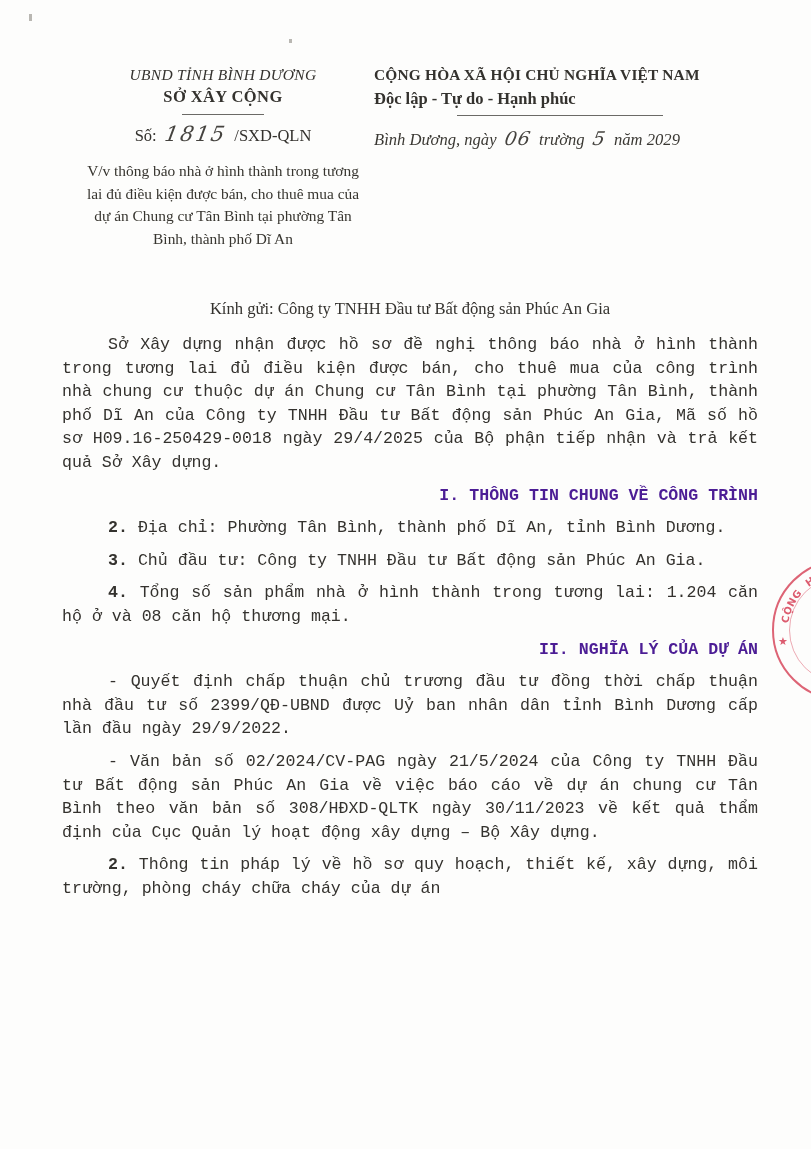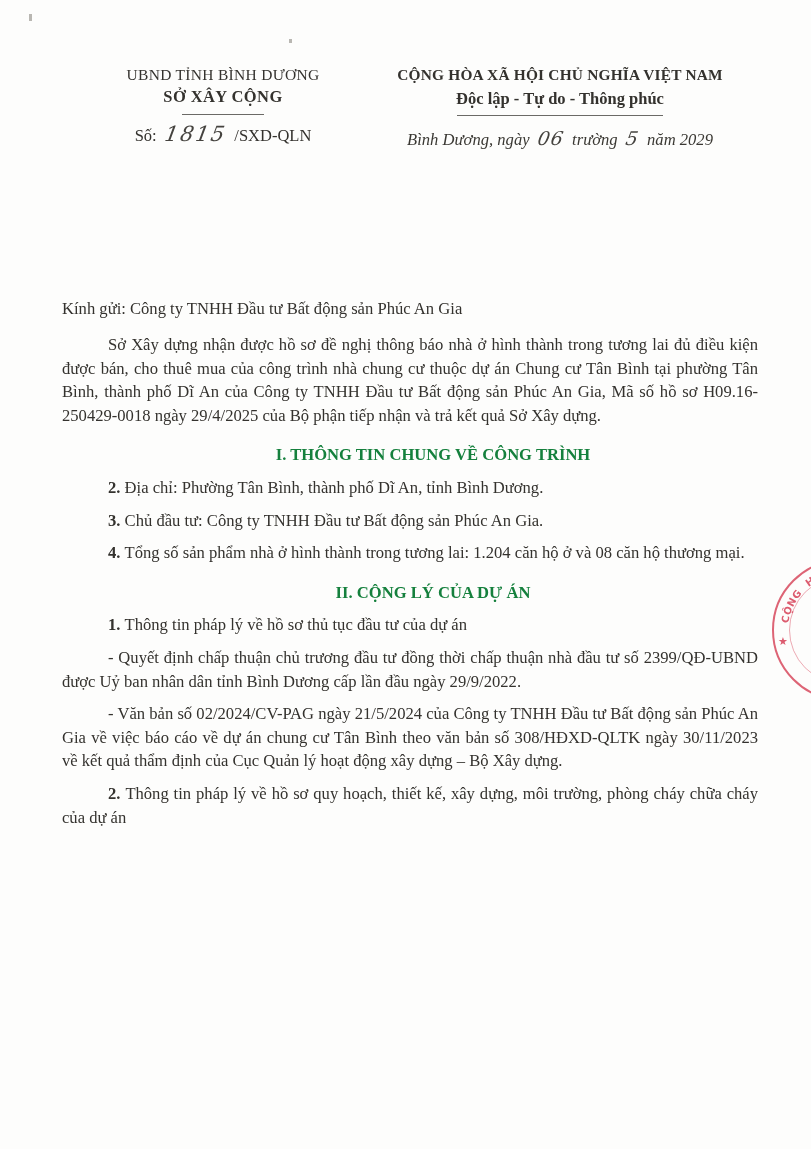--- a/index.html
+++ b/index.html
@@ -9,56 +9,56 @@
     background:#fdfdfc;
     font-family:"Liberation Serif", serif;
     color:#34322e;
   }
   .doc { position:absolute; inset:0; }
 
   
   .header-left {
     position:absolute; left:82px; top:66px; width:282px; text-align:center;
   }
-  .org-parent { font-size:15.5px; letter-spacing:.3px; }
+  .org-parent { font-size:15.5px; letter-spacing:.3px;font-style:italic; }
   .org-name   { font-size:16.5px; font-weight:bold; margin-top:3px; letter-spacing:.4px; }
   .rule-left  { width:82px; height:1px; background:#6b6a66; margin:7px auto 5px; }
   .ref-line   { font-size:16.5px; margin-top:7px; white-space:nowrap; }
   .hand {
     display:inline-block; font-family:"DejaVu Serif", serif; font-style:italic;
     font-size:21px; letter-spacing:2px; transform:skewX(-10deg);
     color:#45433f; padding:0 4px;
   }
   .hand-sm { font-size:19px; letter-spacing:1px; }
   .subject {
     margin-top:14px; font-size:15.4px; line-height:22.5px; color:#37352f;
   }
 
   .header-right {
-    position:absolute; left:374px; top:66px; width:372px; text-align:center;
+    position:absolute; left:374px; top:66px; width:372px; text-align:left;
   }
   .national-title { font-size:15.4px; font-weight:bold; letter-spacing:.2px; }
   .national-motto { font-size:16.5px; font-weight:bold; margin-top:5px; }
   .rule-right { width:206px; height:1px; background:#6b6a66; margin:6px auto 6px; }
   .date-line { font-size:16.6px; font-style:italic; margin-top:11px; white-space:nowrap; color:#3a3833; }
   .date-line .hand, .date-line .hand-sm { font-style:italic; }
 
   
   .salutation {
     position:absolute; top:299px; left:62px; width:696px;
-    text-align:left; font-size:16.6px;
+    text-align:center; font-size:16.6px;
   }
 
   
-  .body-blocks { position:absolute; top:333px; left:62px; width:696px; }
+  .body-blocks { position:absolute; top:333px; left:62px; width:696px;font-family:Liberation Mono, monospace; }
   p.blk {
     font-size:16.6px; line-height:23.6px; text-align:justify;
     text-indent:46px; margin:0 0 9px;
   }
-  p.blk.heading { font-weight:bold; text-align:center; color:#15803d; margin-top:16px; }
+  p.blk.heading { font-weight:bold; text-align:right; color:#4c1d95; margin-top:2px; }
   p.blk strong { font-weight:bold; }
 
   
   .stamp {
     position:absolute; left:772px; top:559px; width:142px; height:142px;
     opacity:.88;
   }
   .stamp-ring {
     position:absolute; inset:0; border:2px solid #d94f63; border-radius:50%;
   }
@@ -93,45 +93,45 @@
 
   <div class="header-left">
     <div class="org-parent">UBND TỈNH BÌNH DƯƠNG</div>
     <div class="org-name">SỞ XÂY CỘNG</div>
     <div class="rule-left"></div>
     <div class="ref-line">
       <span>Số:</span>
       <span class="hand">1815</span>
       <span>/SXD-QLN</span>
     </div>
+    <div class="subject">V/v thông báo nhà ở hình thành trong tương lai đủ điều kiện được bán, cho thuê mua của dự án Chung cư Tân Bình tại phường Tân Bình, thành phố Dĩ An</div>
   </div>
 
   <div class="header-right">
     <div class="national-title">CỘNG HÒA XÃ HỘI CHỦ NGHĨA VIỆT NAM</div>
-    <div class="national-motto">Độc lập - Tự do - Thông phúc</div>
+    <div class="national-motto">Độc lập - Tự do - Hạnh phúc</div>
     <div class="rule-right"></div>
     <div class="date-line">
       <span>Bình Dương, ngày</span>
       <span class="hand hand-sm">06</span>
       <span>trường</span>
       <span class="hand hand-sm">5</span>
       <span>năm 2029</span>
     </div>
   </div>
 
   <div class="salutation">Kính gửi: Công ty TNHH Đầu tư Bất động sản Phúc An Gia</div>
 
   <div class="body-blocks">
       <p class="blk para">Sở Xây dựng nhận được hồ sơ đề nghị thông báo nhà ở hình thành trong tương lai đủ điều kiện được bán, cho thuê mua của công trình nhà chung cư thuộc dự án Chung cư Tân Bình tại phường Tân Bình, thành phố Dĩ An của Công ty TNHH Đầu tư Bất động sản Phúc An Gia, Mã số hồ sơ H09.16-250429-0018 ngày 29/4/2025 của Bộ phận tiếp nhận và trả kết quả Sở Xây dựng.</p>
       <p class="blk heading">I. THÔNG TIN CHUNG VỀ CÔNG TRÌNH</p>
       <p class="blk item"><strong>2. </strong>Địa chỉ: Phường Tân Bình, thành phố Dĩ An, tỉnh Bình Dương.</p>
       <p class="blk item"><strong>3. </strong>Chủ đầu tư: Công ty TNHH Đầu tư Bất động sản Phúc An Gia.</p>
       <p class="blk item"><strong>4. </strong>Tổng số sản phẩm nhà ở hình thành trong tương lai: 1.204 căn hộ ở và 08 căn hộ thương mại.</p>
-      <p class="blk heading">II. CỘNG LÝ CỦA DỰ ÁN</p>
-      <p class="blk item"><strong>1. </strong>Thông tin pháp lý về hồ sơ thủ tục đầu tư của dự án</p>
+      <p class="blk heading">II. NGHĨA LÝ CỦA DỰ ÁN</p>
       <p class="blk para">- Quyết định chấp thuận chủ trương đầu tư đồng thời chấp thuận nhà đầu tư số 2399/QĐ-UBND được Uỷ ban nhân dân tỉnh Bình Dương cấp lần đầu ngày 29/9/2022.</p>
       <p class="blk para">- Văn bản số 02/2024/CV-PAG ngày 21/5/2024 của Công ty TNHH Đầu tư Bất động sản Phúc An Gia về việc báo cáo về dự án chung cư Tân Bình theo văn bản số 308/HĐXD-QLTK ngày 30/11/2023 về kết quả thẩm định của Cục Quản lý hoạt động xây dựng – Bộ Xây dựng.</p>
       <p class="blk item"><strong>2. </strong>Thông tin pháp lý về hồ sơ quy hoạch, thiết kế, xây dựng, môi trường, phòng cháy chữa cháy của dự án</p>
     </div>
 
   <div class="stamp">
     <div class="stamp-ring"></div>
     <div class="stamp-ring-inner"></div>
     <div class="stamp-arc">
         <div class="stamp-letter" style="transform: rotate(-80deg);">

